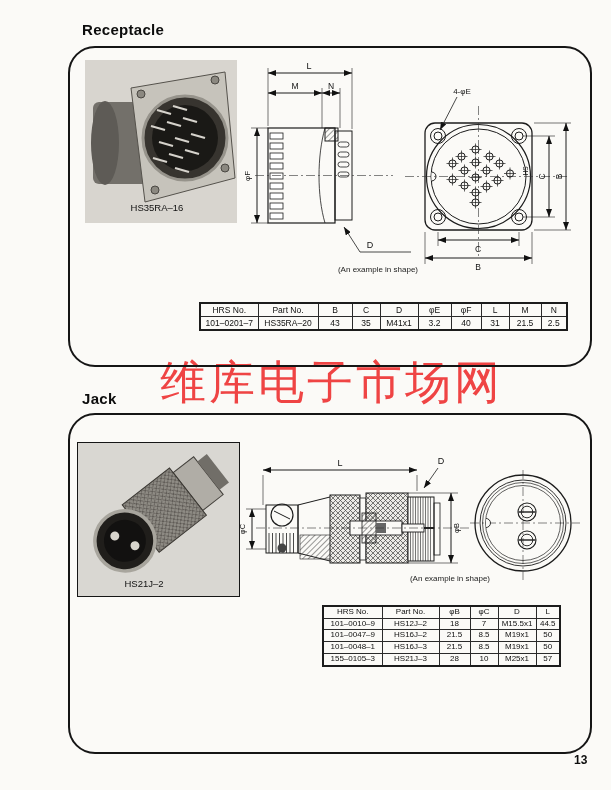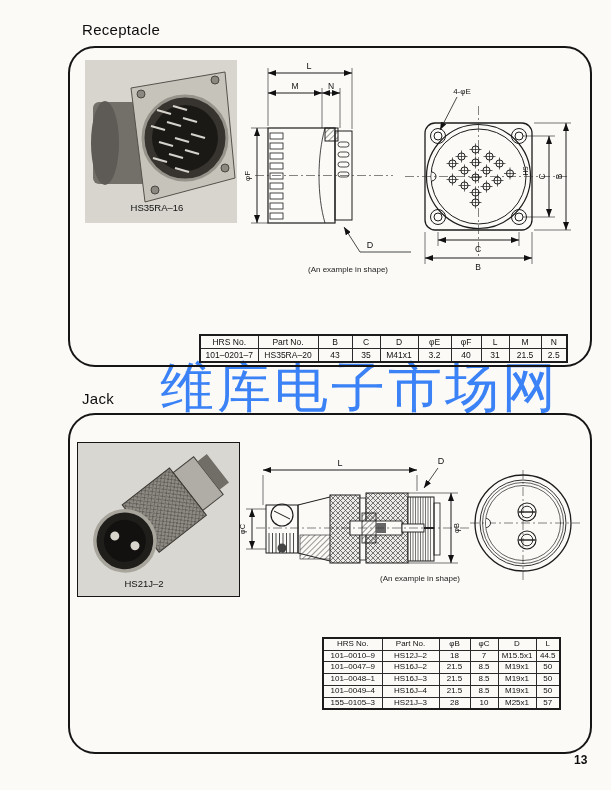--- a/index.html
+++ b/index.html
@@ -3,51 +3,51 @@
 <meta charset="utf-8">
 <style>
   html,body{margin:0;padding:0;background:#e8e8e6;}
   .page{
     position:relative; width:611px; height:790px; margin:0 auto;
     background:#fbfaf7; overflow:hidden;
     font-family:"Liberation Sans","DejaVu Sans",sans-serif; color:#111;
   }
   .watermark{
     position:absolute; left:160px; top:352px;
-    font-size:54px; letter-spacing:3px; color:#3b82f6;
+    font-size:46px; letter-spacing:3px; color:#ef4444;
     white-space:nowrap; user-select:none;
   }
   .panel{
     position:absolute; left:68px; width:524px;
     border:2.5px solid #151515; border-radius:27px;
     box-sizing:border-box; background:transparent;
   }
   .panel.receptacle{ top:46px; height:321px; }
   .panel.jack{ top:413px; height:341px; }
   .section-title{
-    position:absolute; left:82px; font-size:15px; font-weight:normal;
+    position:absolute; left:82px; font-size:15px; font-weight:bold;
     letter-spacing:.3px; color:#0d0d0d;
   }
   .section-title.receptacle{ top:21px; }
   .section-title.jack{ top:390px; }
   .photo{ position:absolute; }
   .photo.receptacle{ left:85px; top:60px; width:152px; height:163px; }
   .photo.jack{
     left:77px; top:442px; width:163px; height:155px;
     border:1.5px solid #161616; box-sizing:border-box; background:#d9d7d2;
   }
   .drawing{ position:absolute; }
   .note{
-    position:absolute; font-size:8px; color:#222; text-align:center;
+    position:absolute; font-size:8px; color:#222; text-align:right;
   }
   .note.receptacle{ left:278px; top:265px; width:140px; }
   .note.jack{ left:350px; top:574px; width:140px; }
   table.spec{
     position:absolute; border-collapse:collapse; table-layout:fixed;
-    border:2px solid #1c1c1c; background:transparent;margin-top:32px;
+    border:2px solid #1c1c1c; background:transparent;
   }
   table.spec th, table.spec td{
     border:1px solid #2a2a2a; text-align:center; vertical-align:middle;
     padding:0; font-weight:normal; color:#101010; overflow:hidden;
     white-space:nowrap;
   }
   table.spec.receptacle{ left:199px; top:302px; width:369px; font-size:8.5px; }
   table.spec.receptacle th, table.spec.receptacle td{ height:12px; line-height:12px; }
   table.spec.jack{ left:322px; top:605px; width:239px; font-size:8px; }
   table.spec.jack th, table.spec.jack td{ height:10.7px; line-height:10.7px; }
@@ -505,28 +505,20 @@
         </tr>
         <tr>
           <td>101–0048–1</td>
           <td>HS16J–3</td>
           <td>21.5</td>
           <td>8.5</td>
           <td>M19x1</td>
           <td>50</td>
         </tr>
         <tr>
-          <td>101–0049–4</td>
-          <td>HS16J–4</td>
-          <td>21.5</td>
-          <td>8.5</td>
-          <td>M19x1</td>
-          <td>50</td>
-        </tr>
-        <tr>
           <td>155–0105–3</td>
           <td>HS21J–3</td>
           <td>28</td>
           <td>10</td>
           <td>M25x1</td>
           <td>57</td>
         </tr>
       </tbody>
     </table>
 

